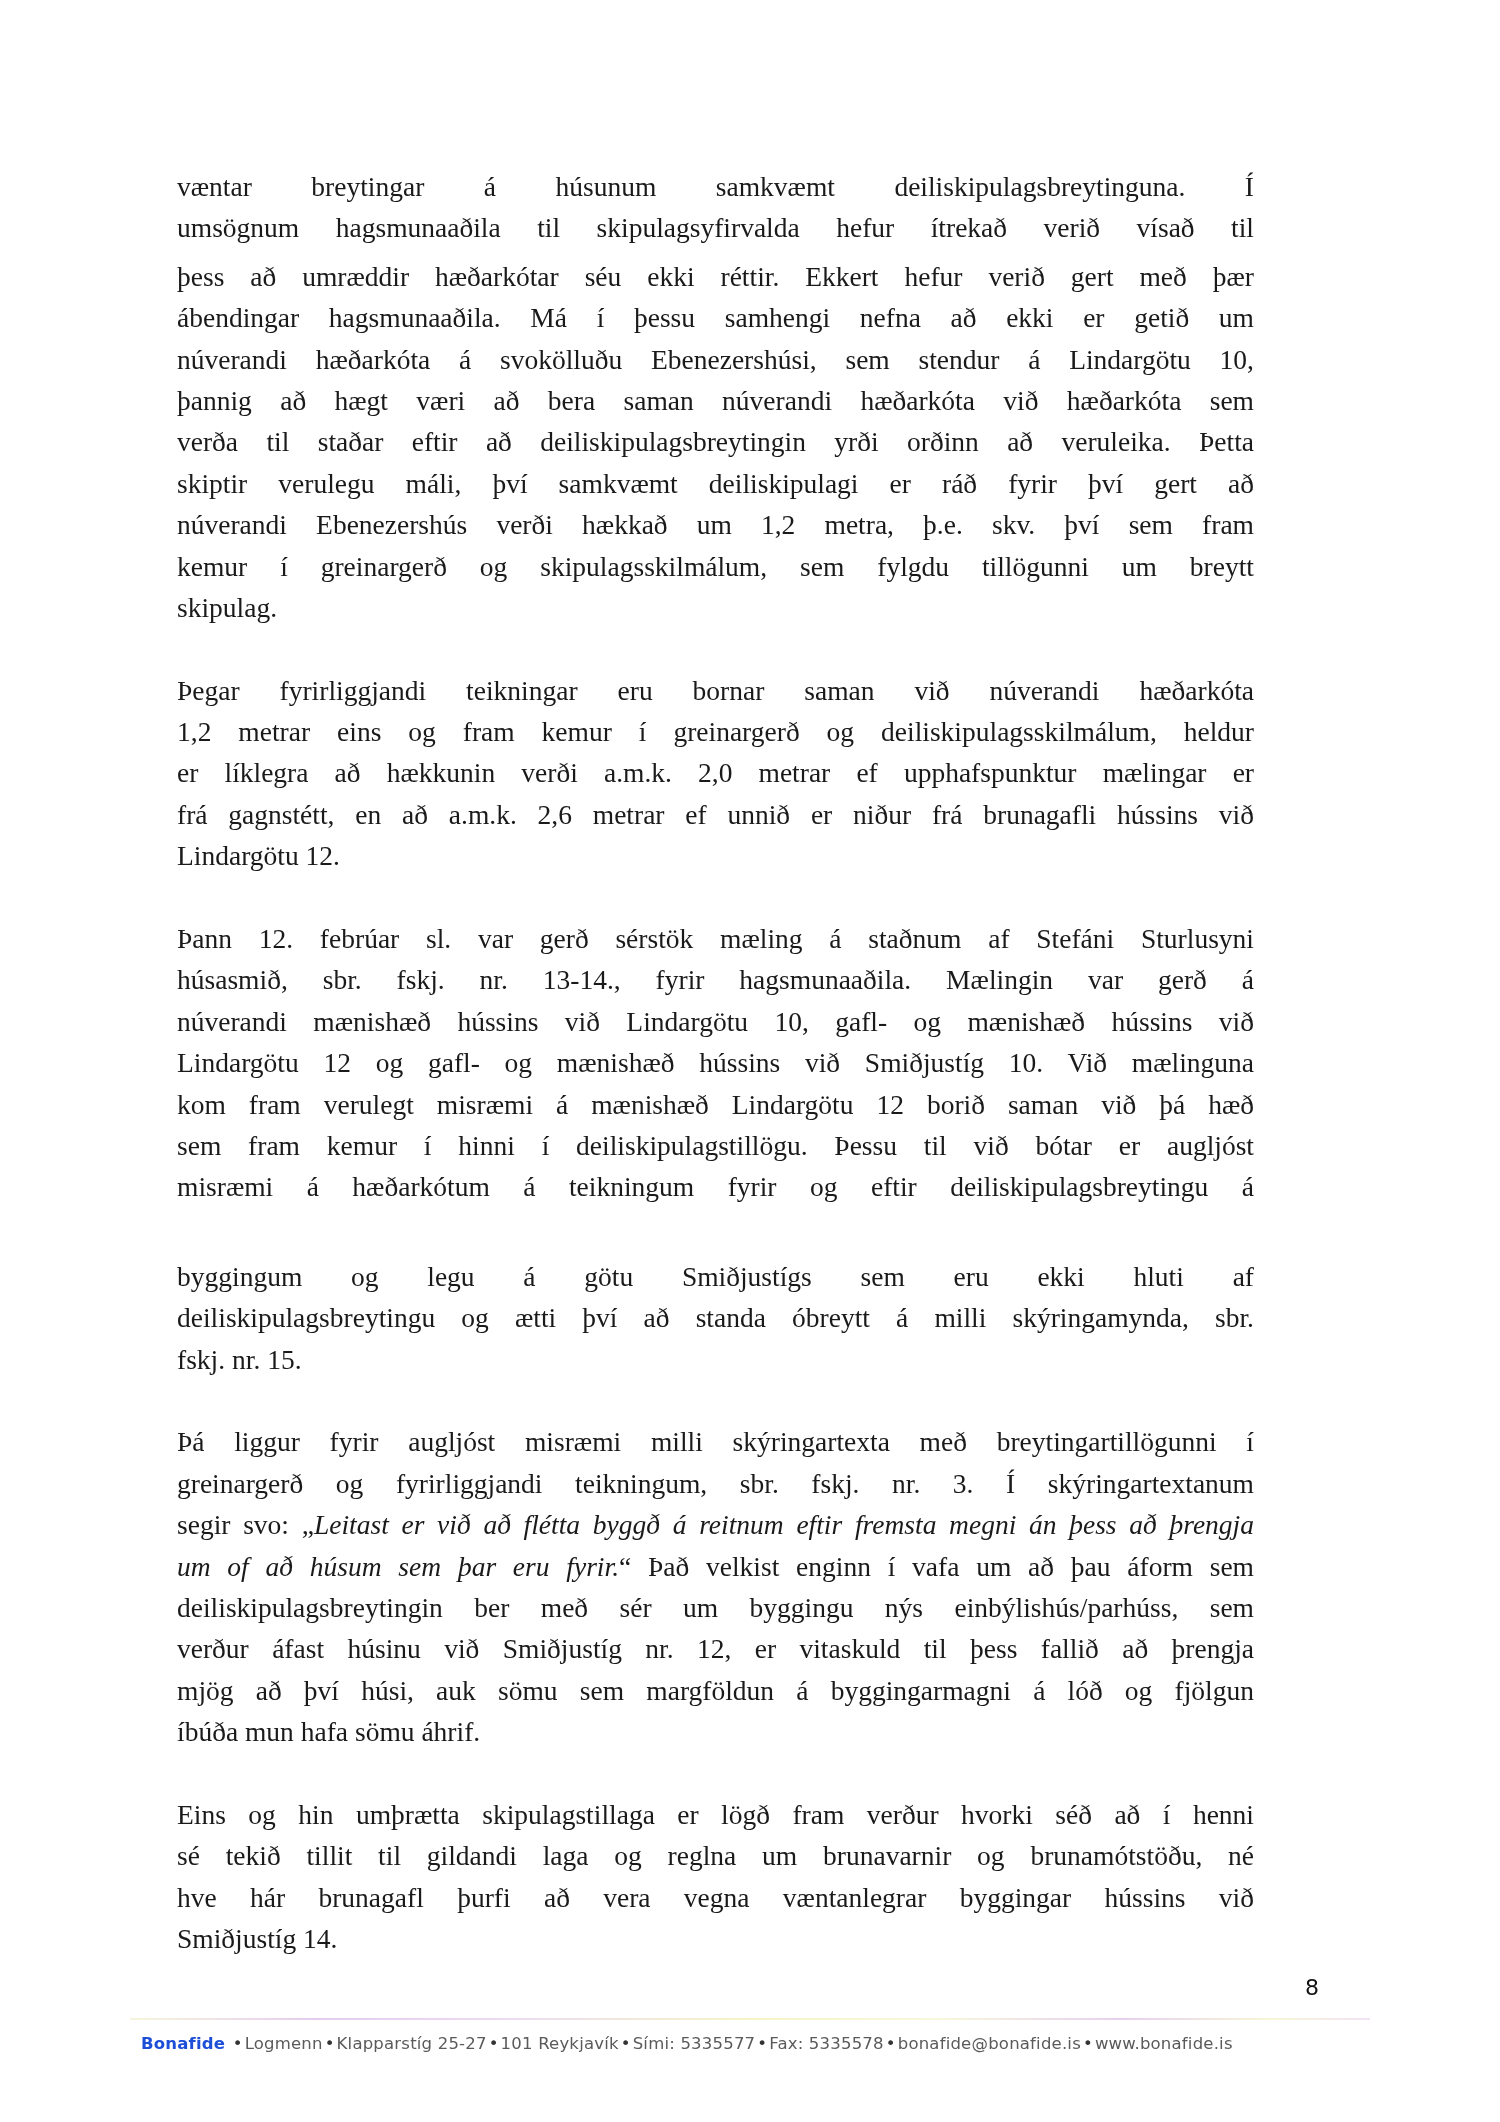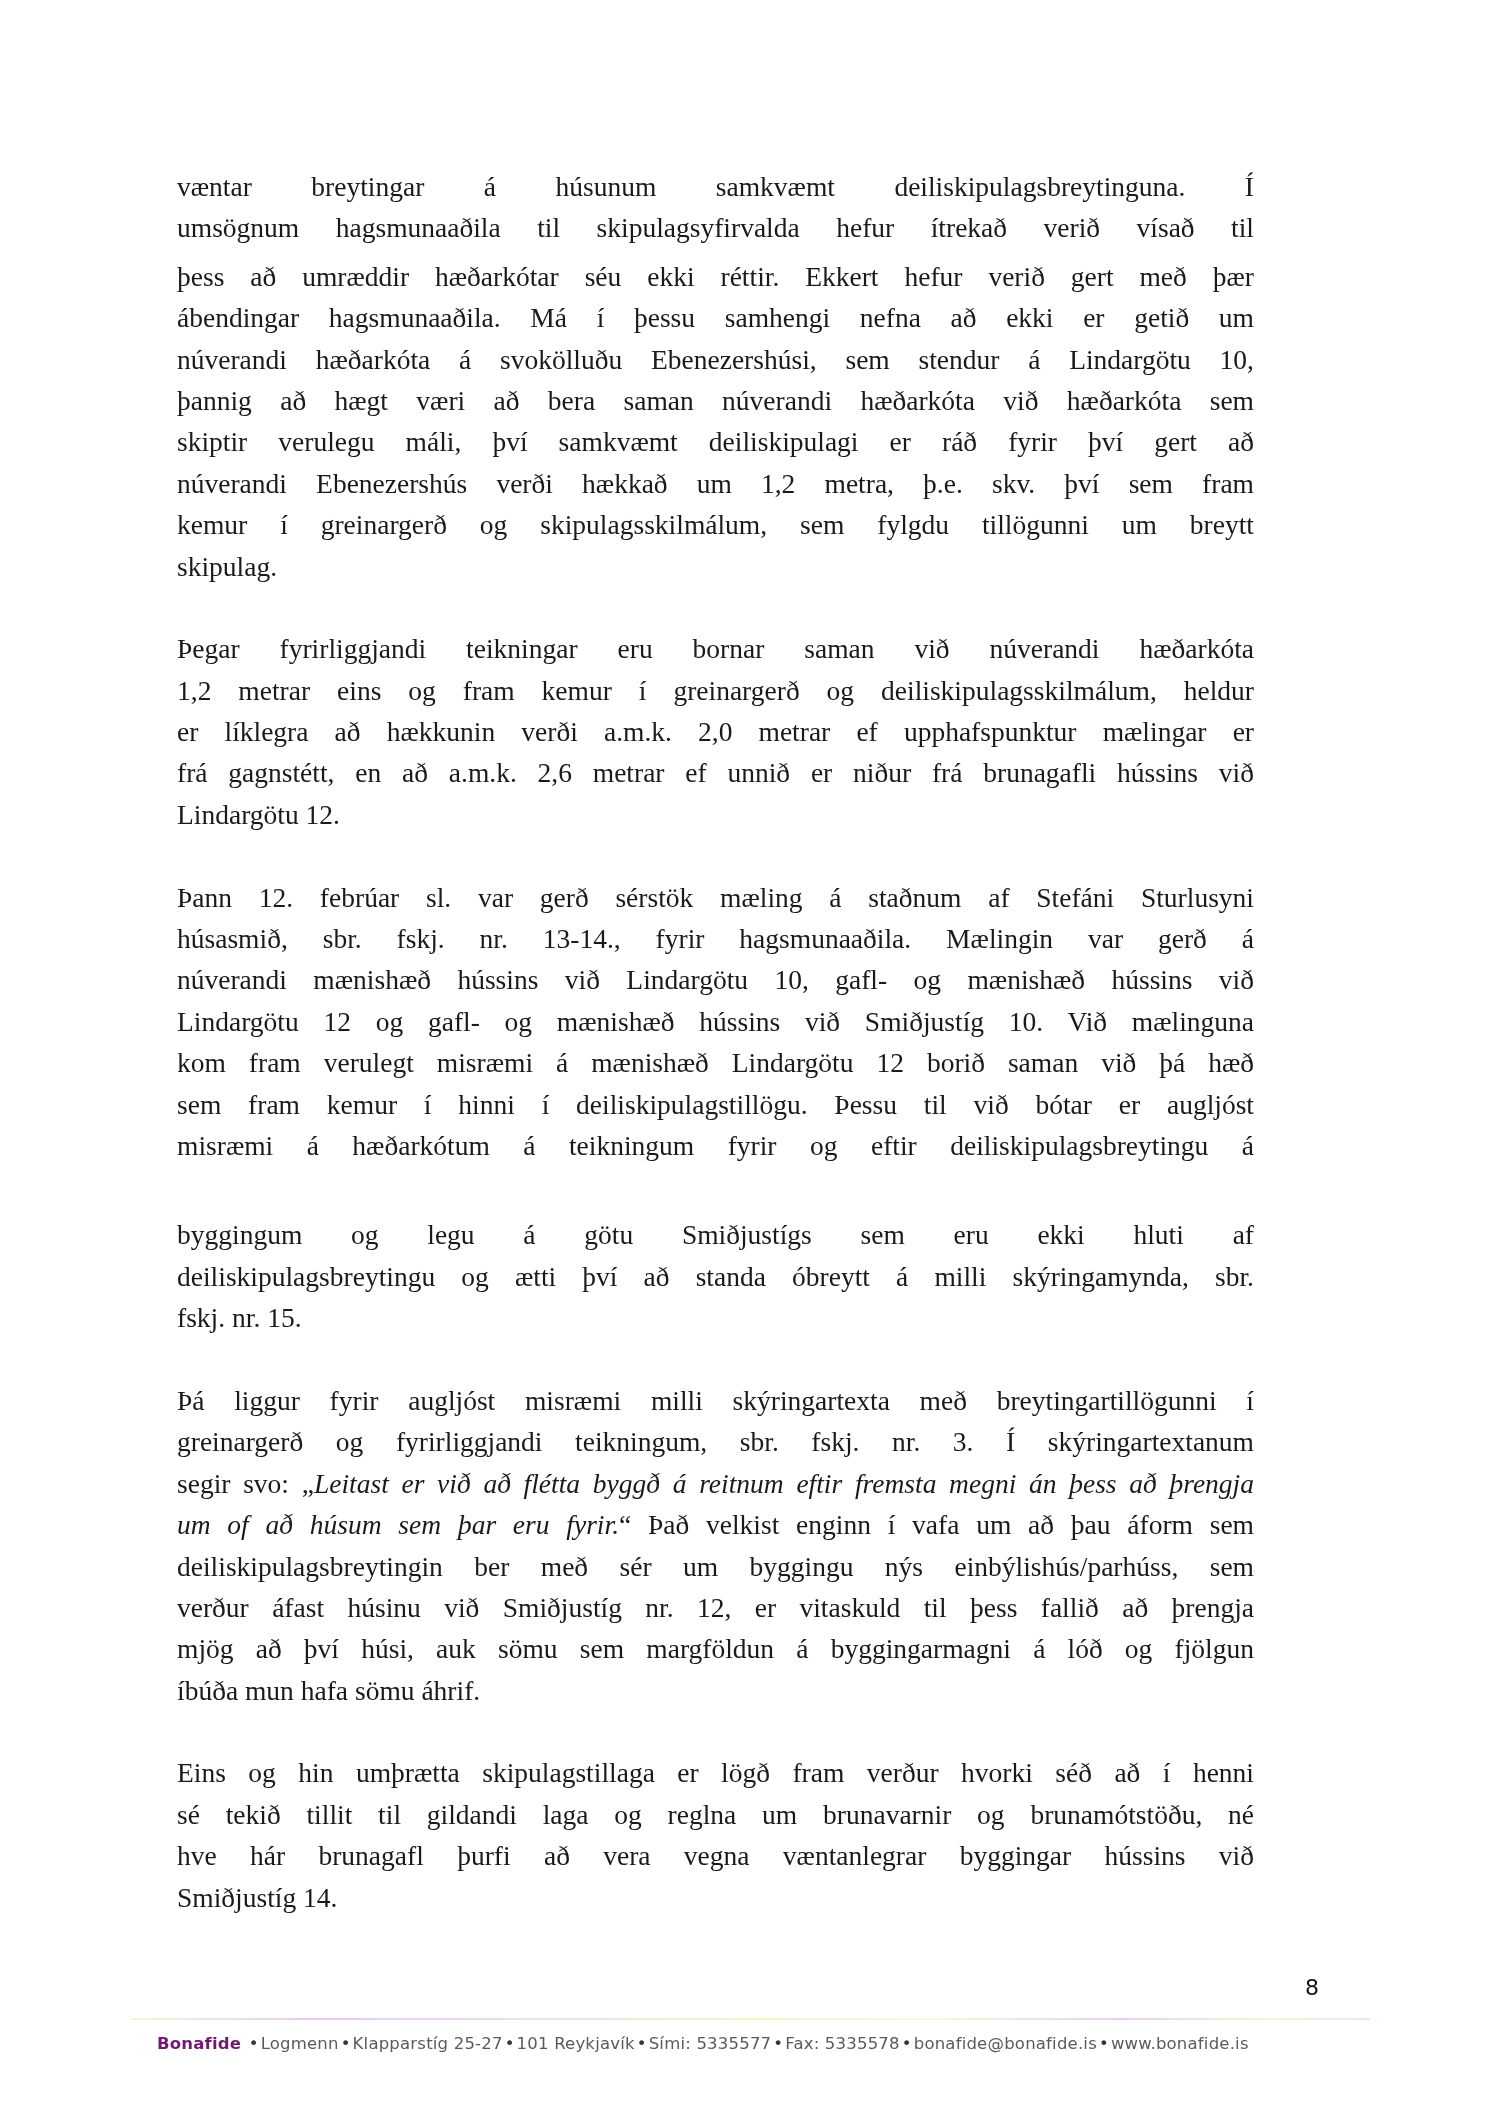--- a/index.html
+++ b/index.html
@@ -74,40 +74,40 @@
       left: 141px;
       top: 2034px;
       font-family: "DejaVu Sans", "Liberation Sans", sans-serif;
       font-size: 16.5px;
       color: #5a5a5a;
       letter-spacing: 0.2px;
       white-space: nowrap;
     }
     .footer .brand {
       font-weight: bold;
-      color: #701a75;
-      margin-left: 16px;
+      color: #1d4ed8;
     }
     .footer .sep {
       color: #333;
       margin: 0 2px;
     }
   </style>
 </head>
 <body>
 
 <div class="page">
   <div class="body-text" id="body-text">
       <p class="paragraph">
         <span class="line" style="white-space: normal; display: block;"><span>væntar breytingar á húsunum samkvæmt deiliskipulagsbreytinguna. Í</span></span>
         <span class="line" style="white-space: normal; display: block;"><span>umsögnum hagsmunaaðila til skipulagsyfirvalda hefur ítrekað verið vísað til</span></span>
         <span class="line" style="white-space: normal; display: block; margin-top: 7px;"><span>þess að umræddir hæðarkótar séu ekki réttir. Ekkert hefur verið gert með þær</span></span>
         <span class="line" style="white-space: normal; display: block;"><span>ábendingar hagsmunaaðila. Má í þessu samhengi nefna að ekki er getið um</span></span>
         <span class="line" style="white-space: normal; display: block;"><span>núverandi hæðarkóta á svokölluðu Ebenezershúsi, sem stendur á Lindargötu 10,</span></span>
         <span class="line" style="white-space: normal; display: block;"><span>þannig að hægt væri að bera saman núverandi hæðarkóta við hæðarkóta sem</span></span>
+        <span class="line" style="white-space: normal; display: block;"><span>verða til staðar eftir að deiliskipulagsbreytingin yrði orðinn að veruleika. Þetta</span></span>
         <span class="line" style="white-space: normal; display: block;"><span>skiptir verulegu máli, því samkvæmt deiliskipulagi er ráð fyrir því gert að</span></span>
         <span class="line" style="white-space: normal; display: block;"><span>núverandi Ebenezershús verði hækkað um 1,2 metra, þ.e. skv. því sem fram</span></span>
         <span class="line" style="white-space: normal; display: block;"><span>kemur í greinargerð og skipulagsskilmálum, sem fylgdu tillögunni um breytt</span></span>
         <span class="line last" style="white-space: normal; display: block;"><span>skipulag.</span></span>
       </p>
       <p class="paragraph">
         <span class="line" style="white-space: normal; display: block;"><span>Þegar fyrirliggjandi teikningar eru bornar saman við núverandi hæðarkóta</span></span>
         <span class="line" style="white-space: normal; display: block;"><span>1,2 metrar eins og fram kemur í greinargerð og deiliskipulagsskilmálum, heldur</span></span>
         <span class="line" style="white-space: normal; display: block;"><span>er líklegra að hækkunin verði a.m.k. 2,0 metrar ef upphafspunktur mælingar er</span></span>
         <span class="line" style="white-space: normal; display: block;"><span>frá gagnstétt, en að a.m.k. 2,6 metrar ef unnið er niður frá brunagafli hússins við</span></span>

